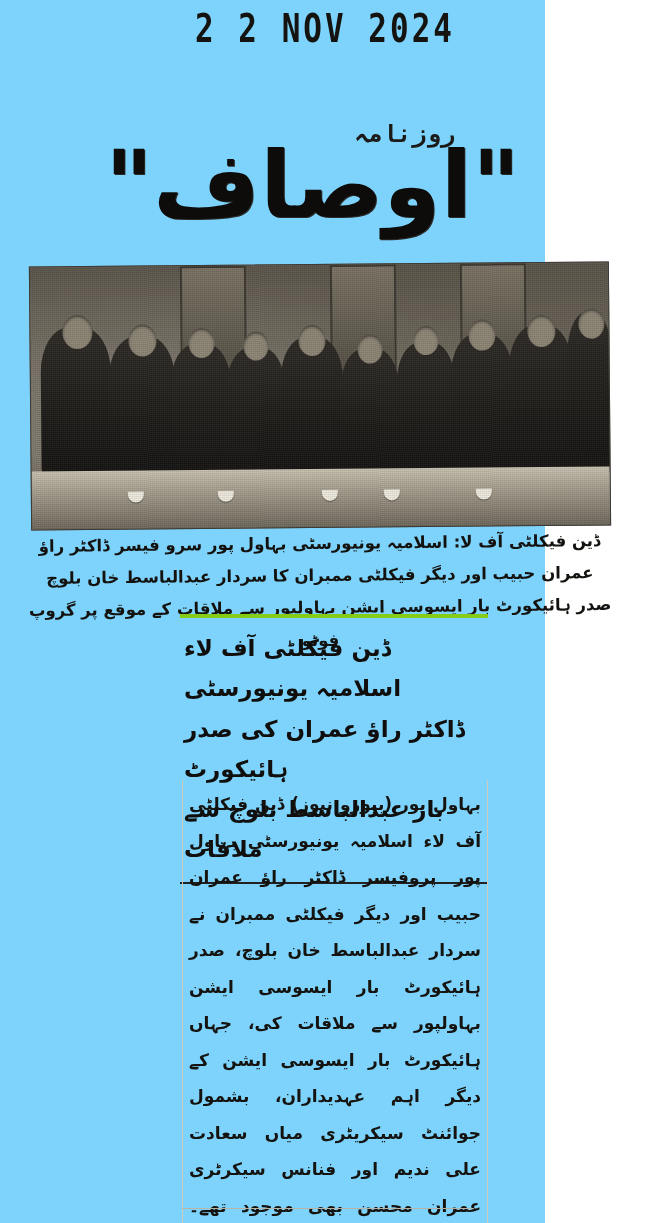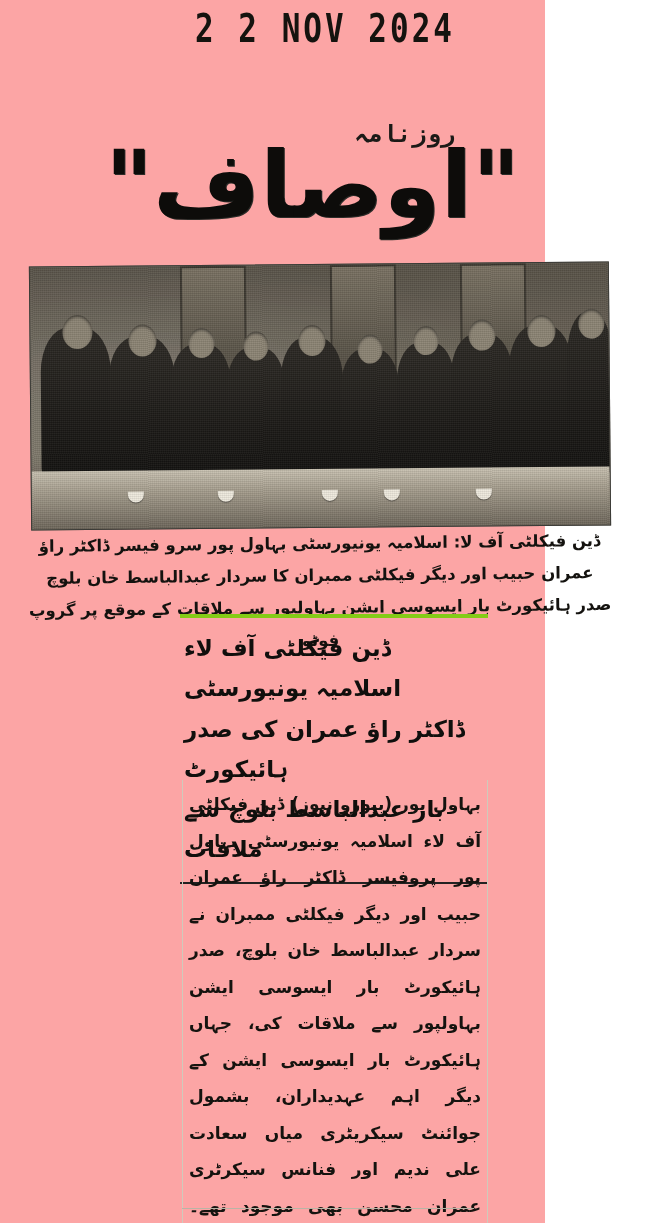--- a/index.html
+++ b/index.html
@@ -12,21 +12,21 @@
     height: 1223px;
     position: relative;
     font-family: "DejaVu Sans", sans-serif;
     color: #111;
     overflow: hidden;
   }
   .page {
     position: relative;
     width: 545px;
     height: 1223px;
-    background: #fca5a5;
+    background: #7dd3fc;
   }
 
   
   .date-stamp {
     position: absolute;
     top: 6px;
     left: 0;
     width: 650px;
     text-align: center;
     font-family: "DejaVu Sans Mono", monospace;

